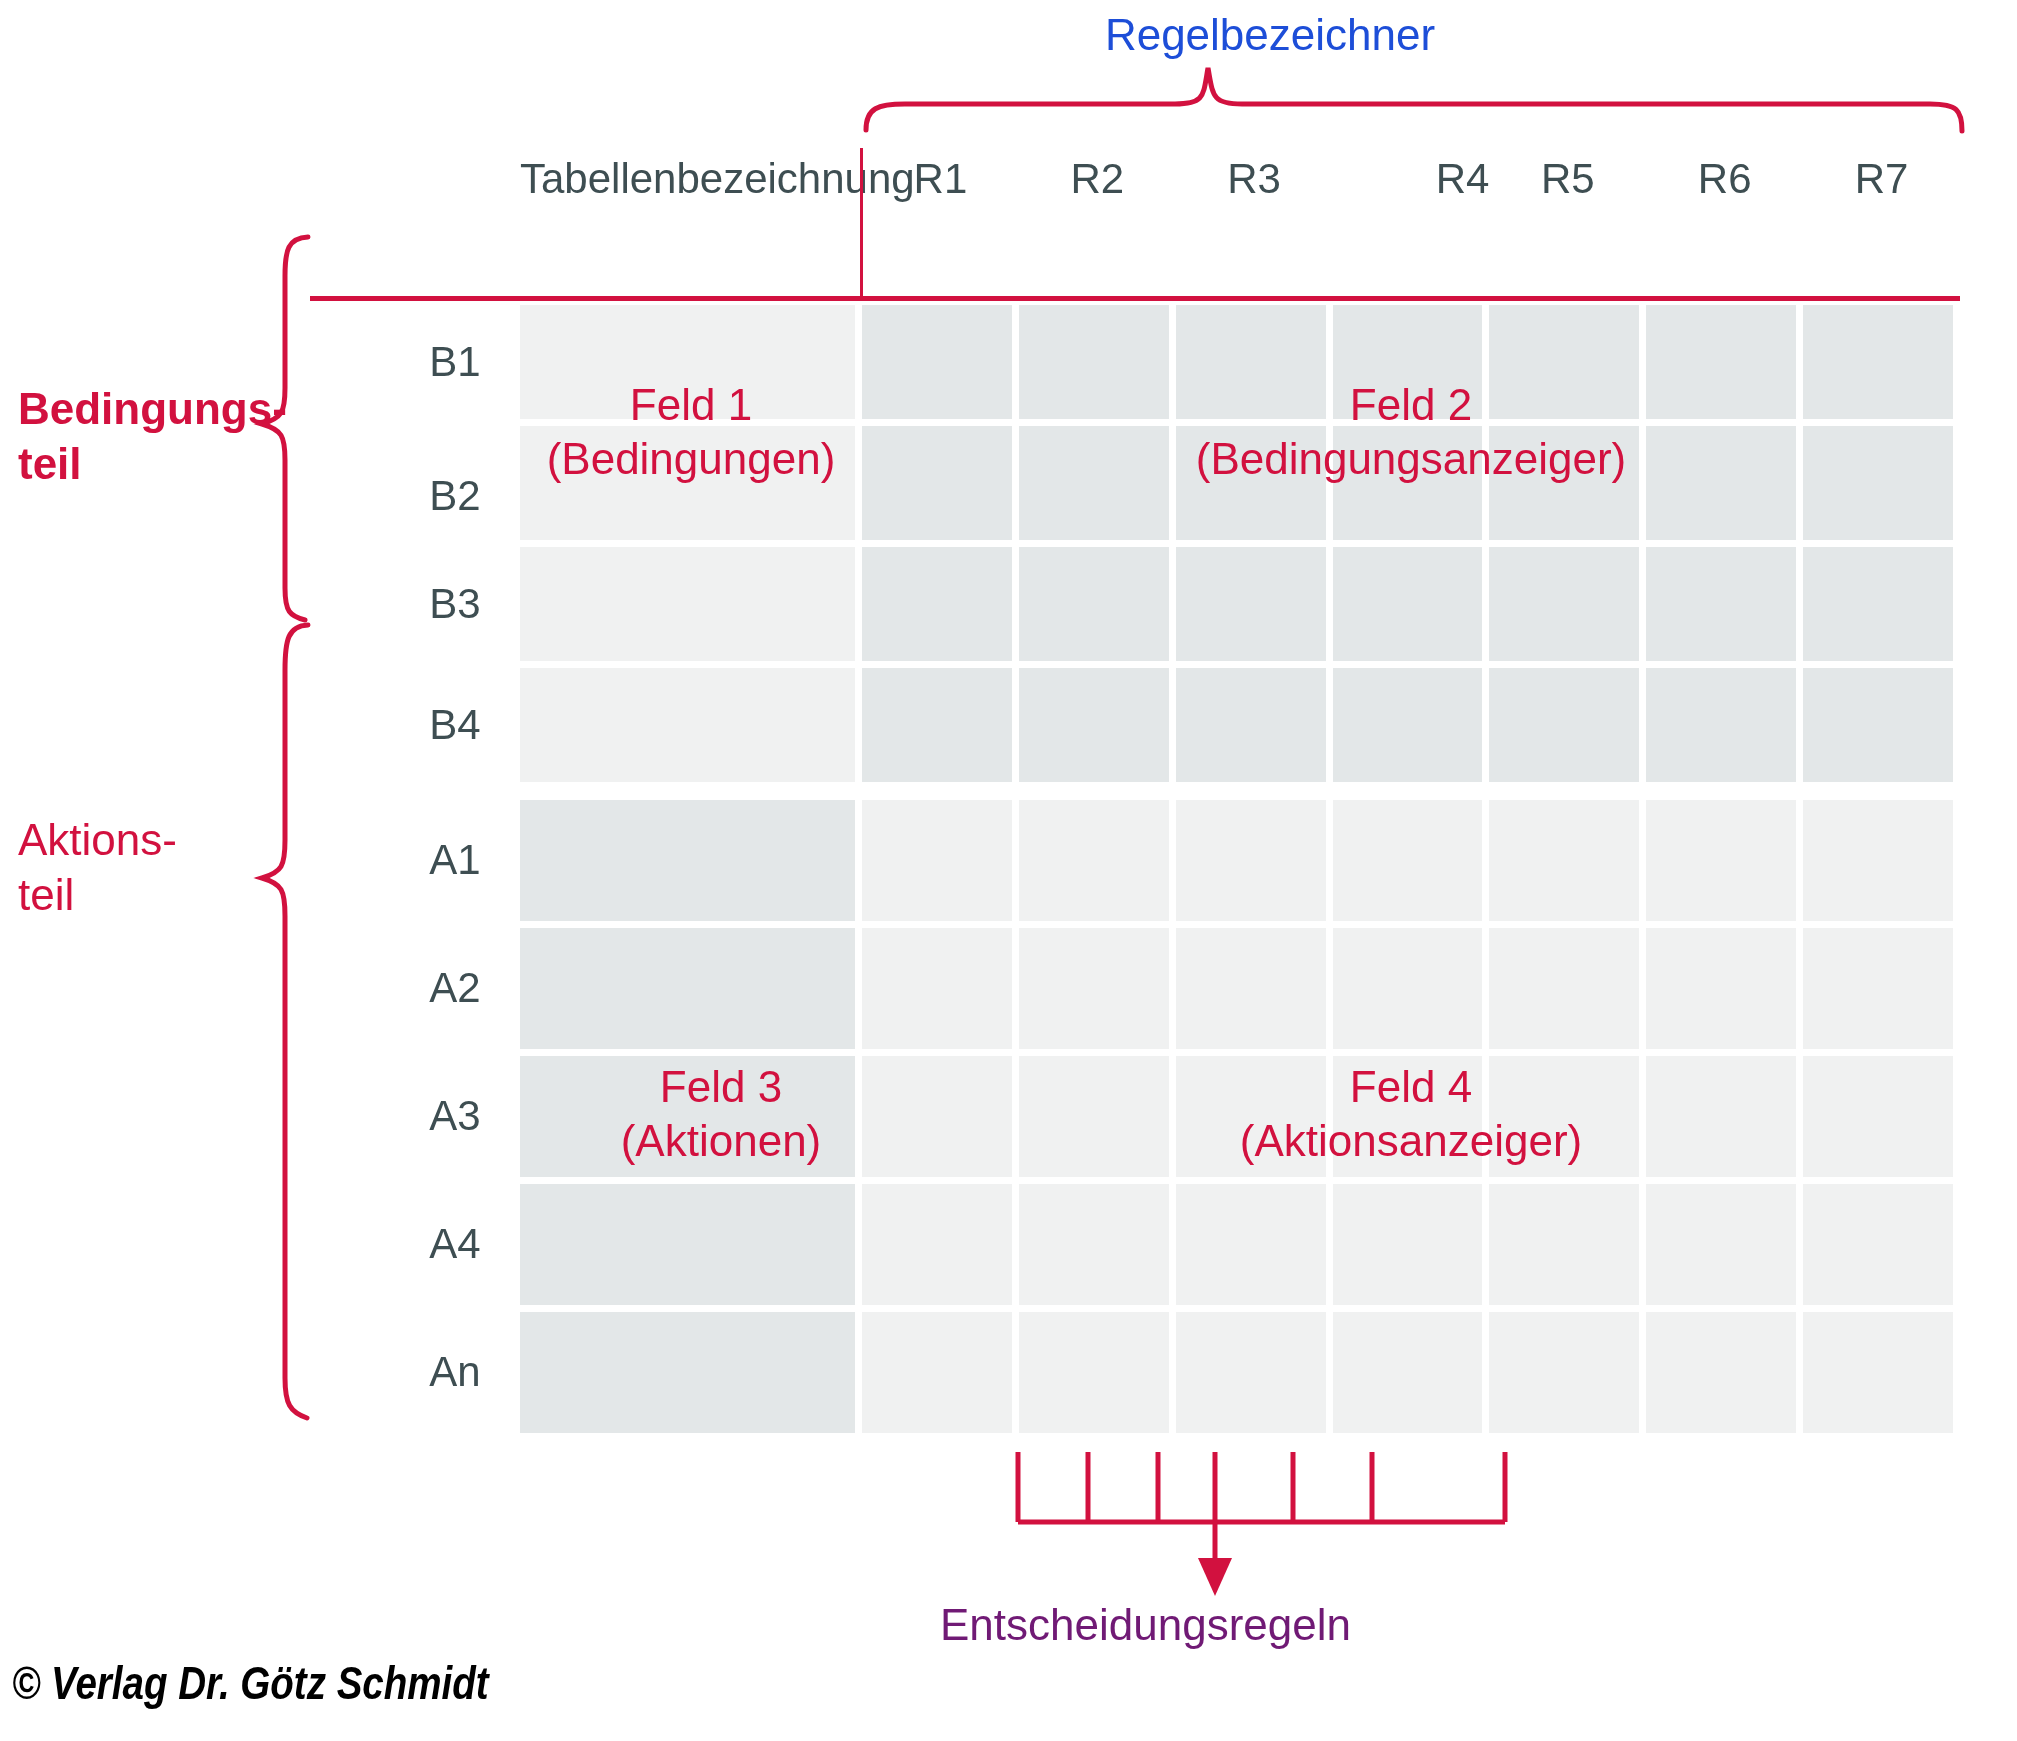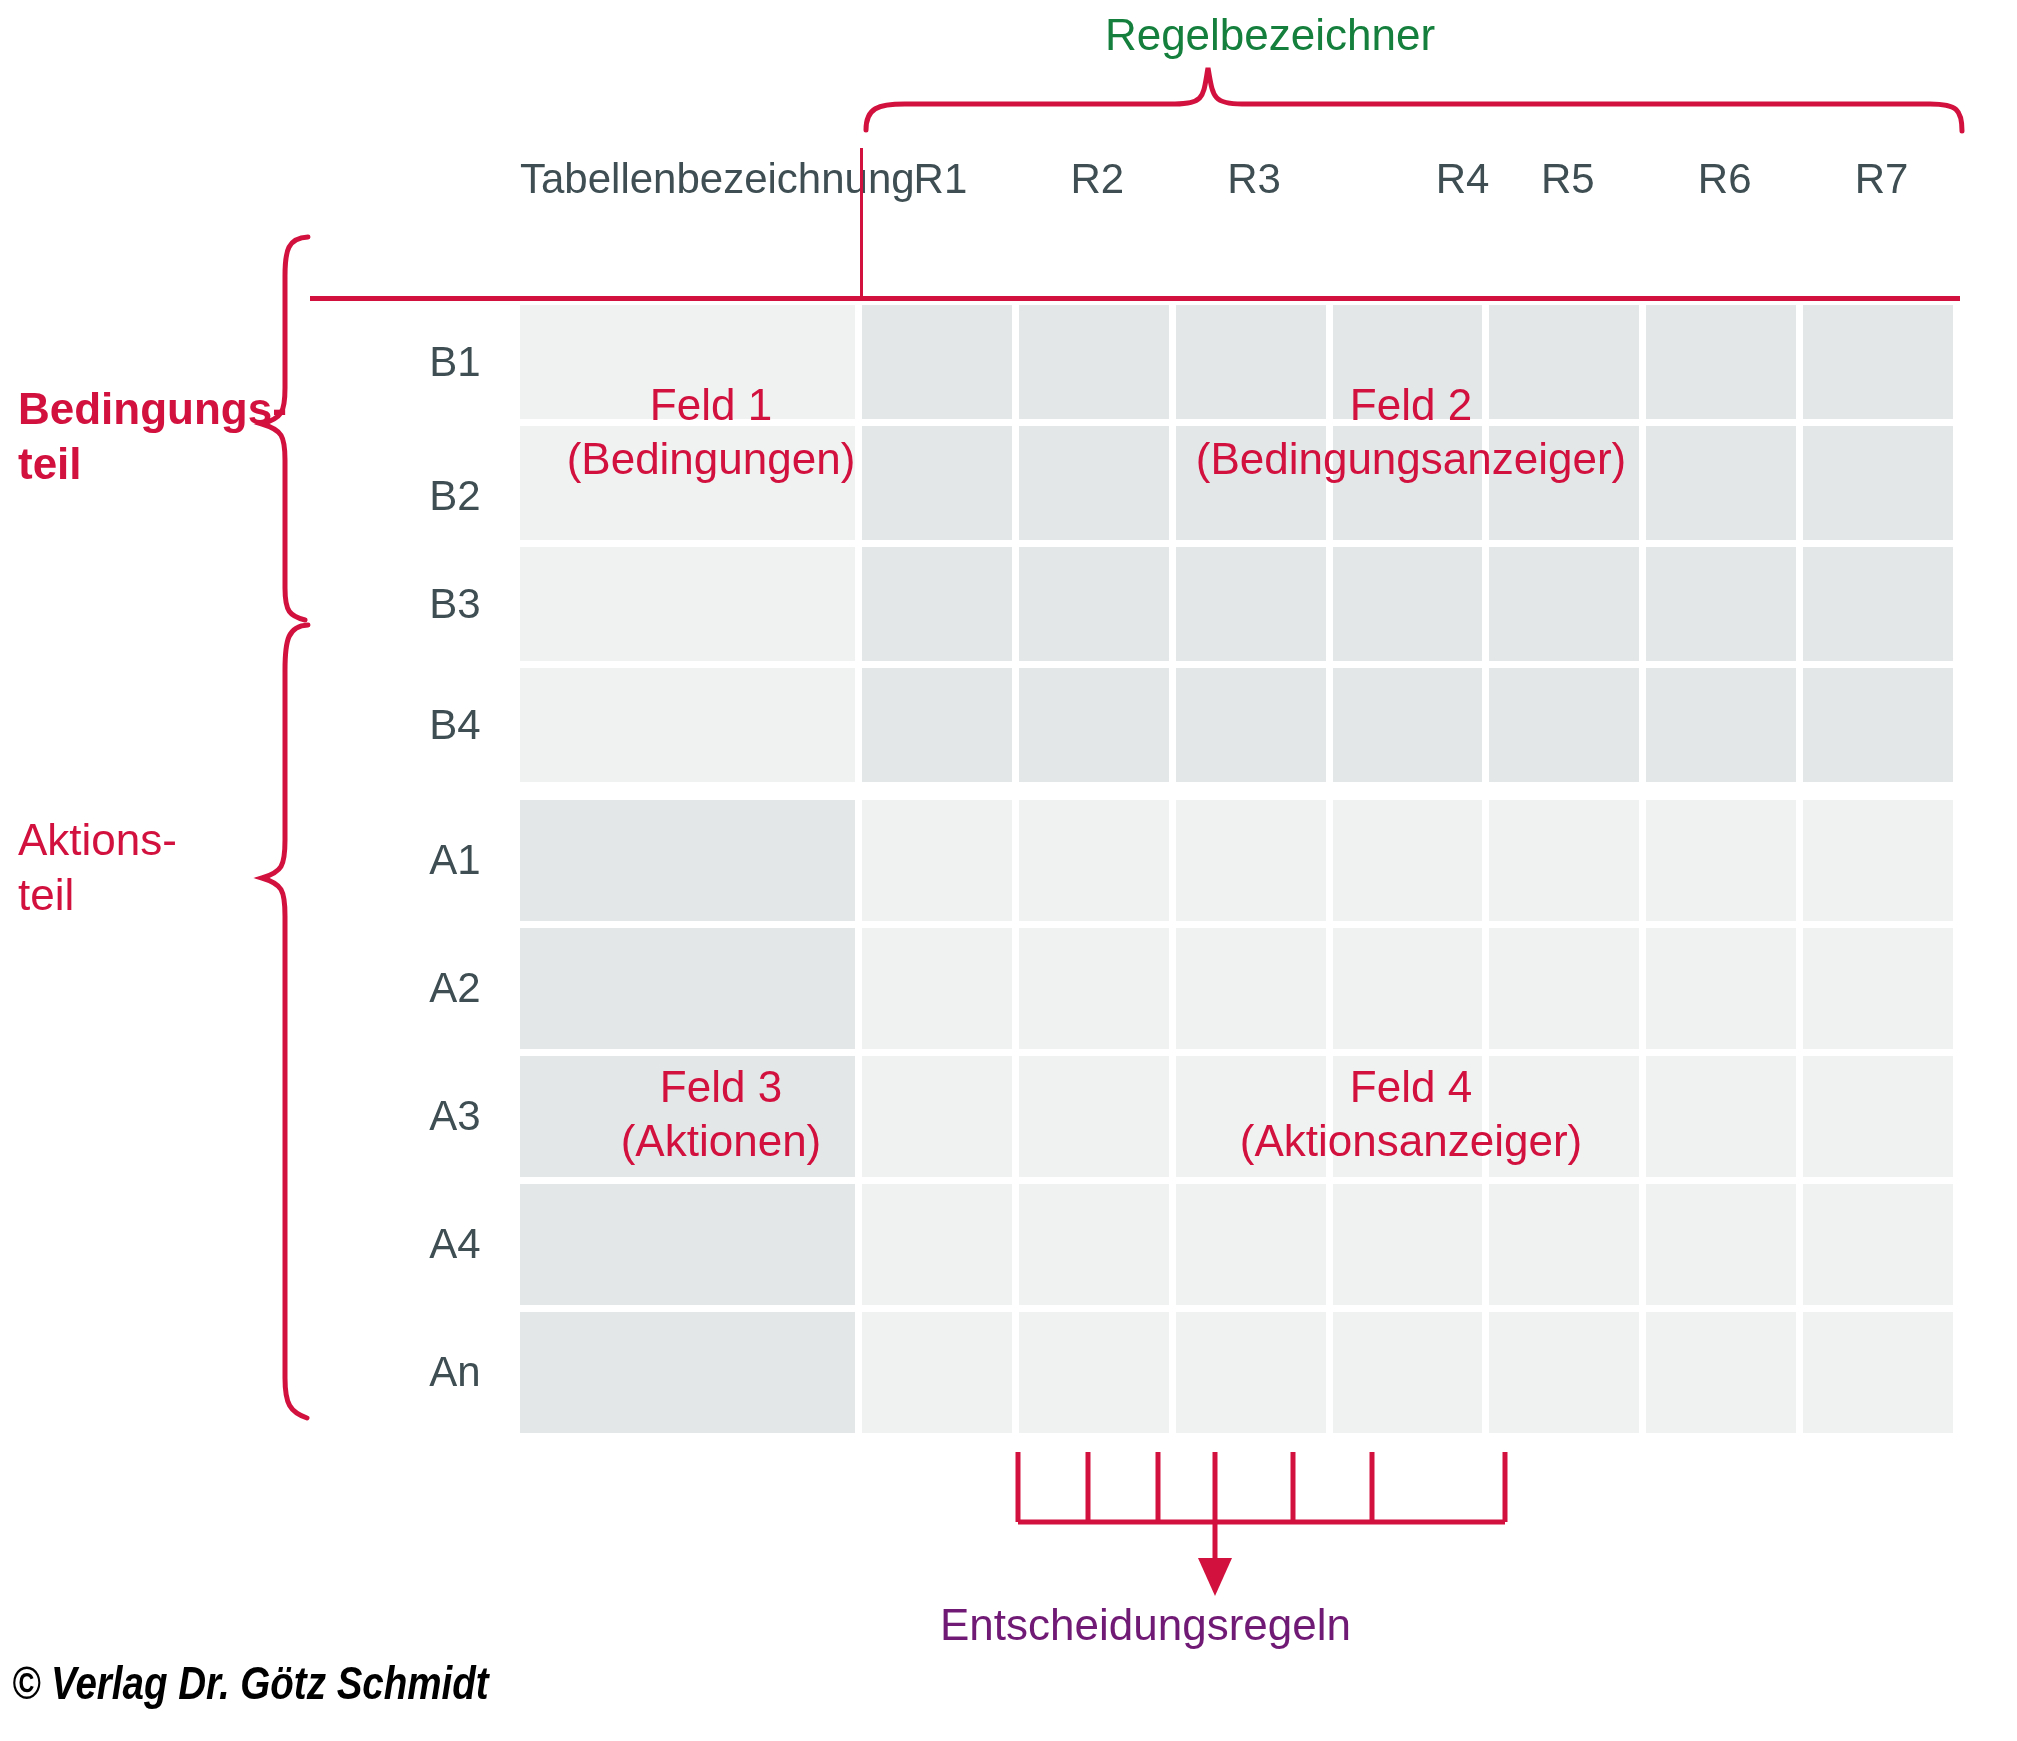--- a/index.html
+++ b/index.html
@@ -7,21 +7,21 @@
     width:2017px;height:1741px;
     background:#ffffff;
     font-family:"Liberation Sans",sans-serif;
     position:relative;overflow:hidden;
   }
   .stage{position:absolute;inset:0;}
 
   
   #top-caption{
     position:absolute;left:1060px;top:10px;width:420px;
-    text-align:center;font-size:44px;color:#15803d;
+    text-align:center;font-size:44px;color:#1d4ed8;
     white-space:nowrap;
   }
 
   
   #table-title{
     position:absolute;left:520px;top:155px;width:340px;
     text-align:center;font-size:42px;color:#3e4e52;
     white-space:nowrap;
   }
   .rule-head{
@@ -183,21 +183,21 @@
       <div class="cell c-dark" style="left: 520px; top: 1312px; width: 335px; height: 121px;"></div>
       <div class="cell c-light" style="left: 862px; top: 1312px; width: 149.857px; height: 121px;"></div>
       <div class="cell c-light" style="left: 1018.86px; top: 1312px; width: 149.857px; height: 121px;"></div>
       <div class="cell c-light" style="left: 1175.71px; top: 1312px; width: 149.857px; height: 121px;"></div>
       <div class="cell c-light" style="left: 1332.57px; top: 1312px; width: 149.857px; height: 121px;"></div>
       <div class="cell c-light" style="left: 1489.43px; top: 1312px; width: 149.857px; height: 121px;"></div>
       <div class="cell c-light" style="left: 1646.29px; top: 1312px; width: 149.857px; height: 121px;"></div>
       <div class="cell c-light" style="left: 1803.14px; top: 1312px; width: 149.857px; height: 121px;"></div>
     </div>
 
-  <div class="field-cap" id="cap-feld1" style="left:520px;top:378px;width:342px;padding-left:20px;">
+  <div class="field-cap" id="cap-feld1" style="left:520px;top:378px;width:342px;">
       <div>Feld 1</div>
       <div>(Bedingungen)</div>
     </div>
   <div class="field-cap" id="cap-feld2" style="left:862px;top:378px;width:1098px;">
       <div>Feld 2</div>
       <div>(Bedingungsanzeiger)</div>
     </div>
   <div class="field-cap" id="cap-feld3" style="left:520px;top:1060px;width:402px;">
       <div>Feld 3</div>
       <div>(Aktionen)</div>

